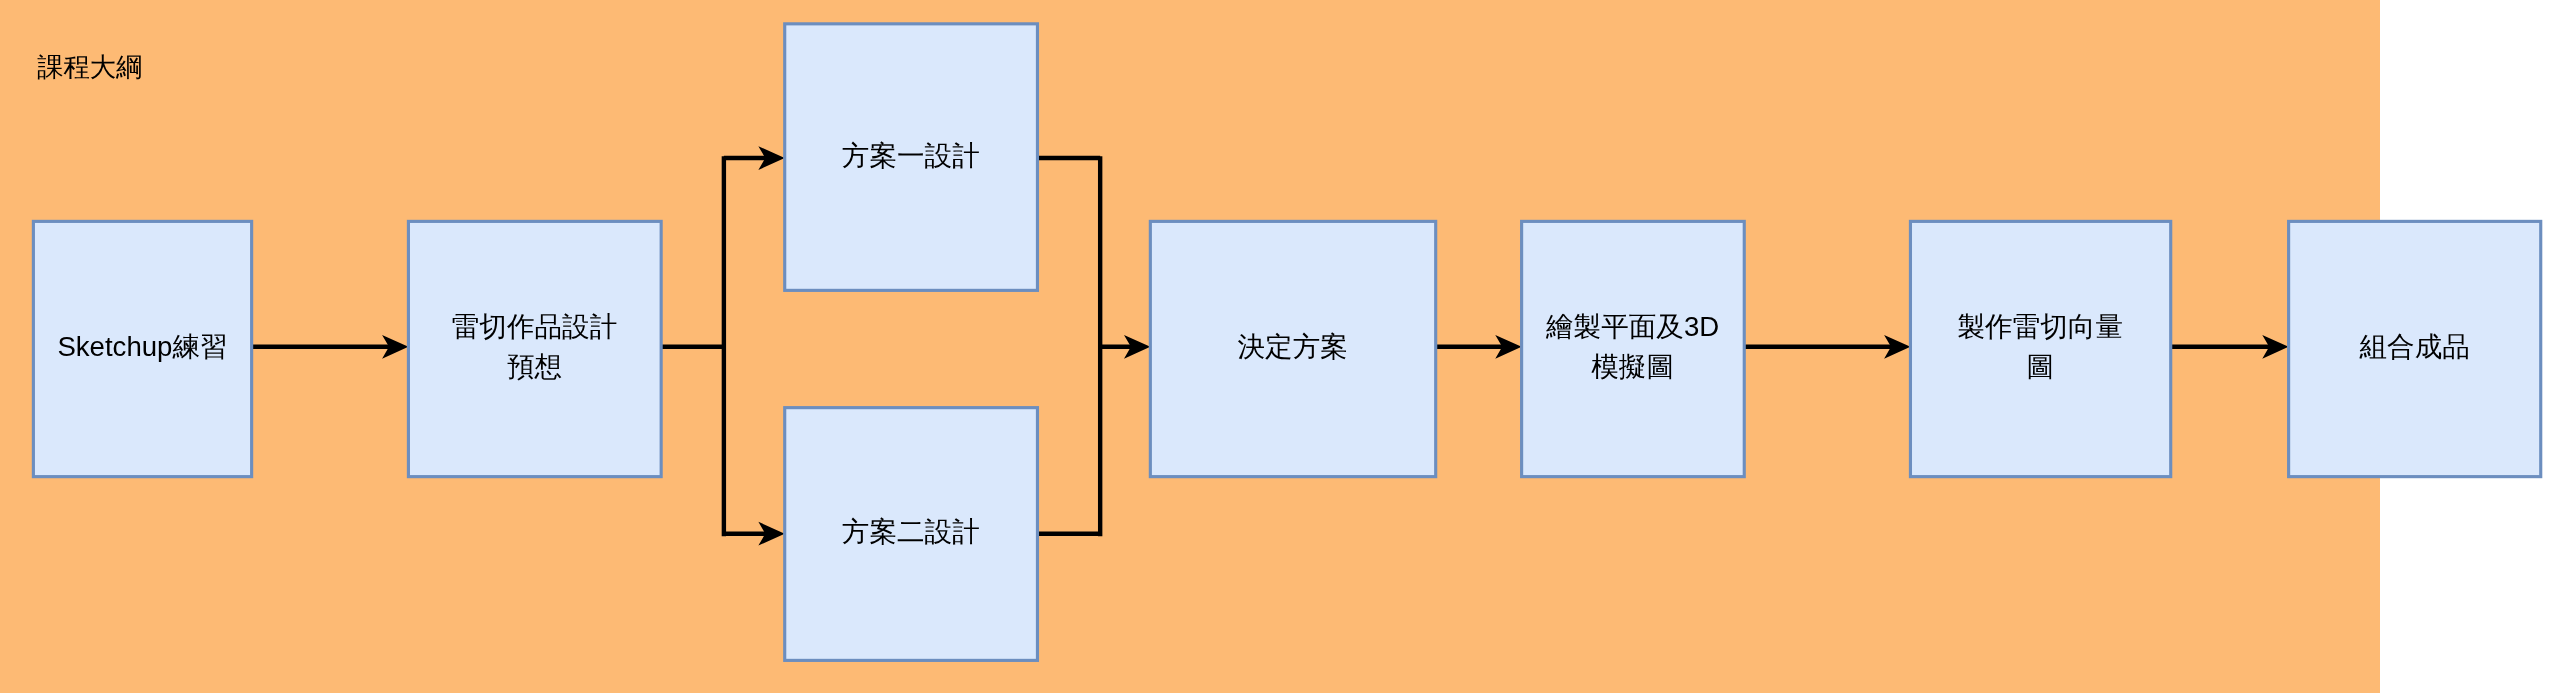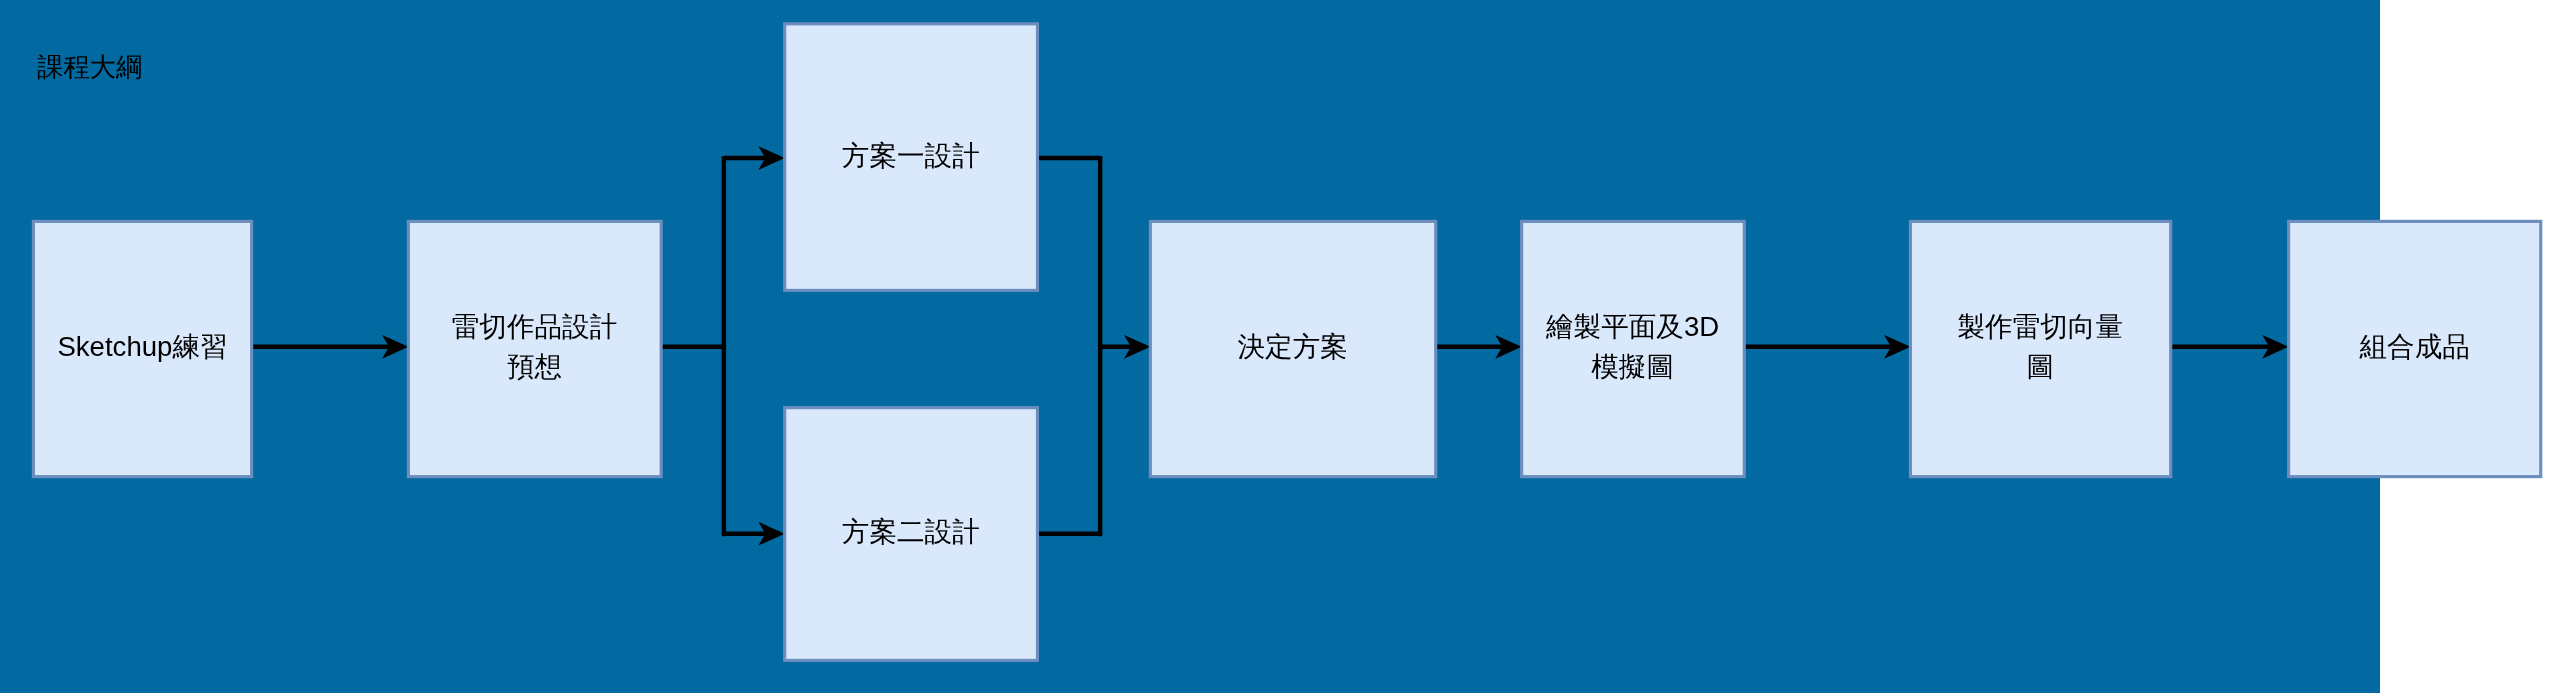--- a/index.html
+++ b/index.html
@@ -11,21 +11,21 @@
   body {
     width: 2576px;
     height: 693px;
     font-family: "Liberation Sans", "DejaVu Sans", sans-serif;
     overflow: hidden;
   }
   #canvas {
     position: relative;
     width: 2380px;
     height: 693px;
-    background: #0369a1;
+    background: #fdba74;
   }
   #flow-svg {
     position: absolute;
     left: 0;
     top: 0;
     width: 2576px;
     height: 693px;
   }
   .node-rect {
     fill: #dae8fc;

